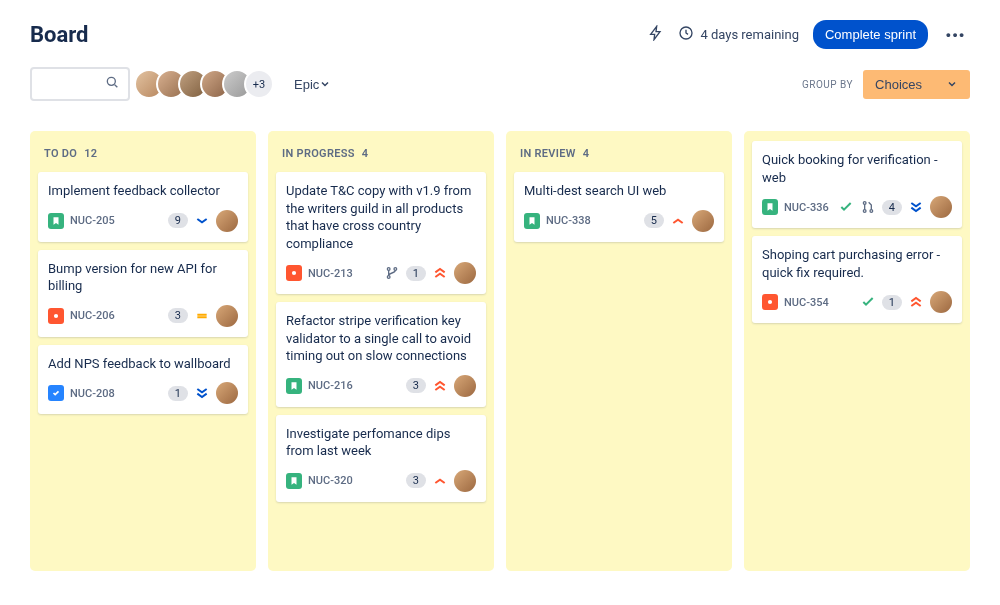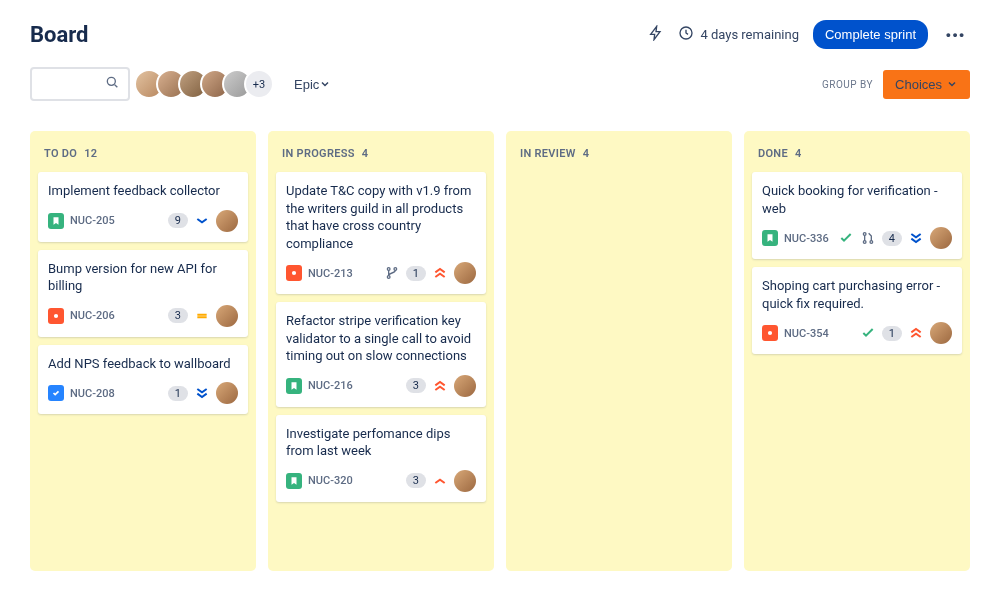--- a/index.html
+++ b/index.html
@@ -16,21 +16,21 @@
 .avatars { display: flex; align-items: center; }
 .avatar { width: 30px; height: 30px; border-radius: 50%; border: 2px solid #fff; margin-left: -8px; }
 .avatar:nth-child(1){background:linear-gradient(135deg,#e2c2a0,#b88860);} 
 .avatar:nth-child(2){background:linear-gradient(135deg,#d8b090,#987050);}
 .avatar:nth-child(3){background:linear-gradient(135deg,#c0a080,#806040);}
 .avatar:nth-child(4){background:linear-gradient(135deg,#d0a888,#8c6448);}
 .avatar:nth-child(5){background:linear-gradient(135deg,#cccccc,#999999);}
 .avatar-more { width: 30px; height: 30px; border-radius: 50%; background: #EBECF0; display: flex; align-items: center; justify-content: center; font-size: 11px; color: #172B4D; margin-left: -8px; border: 2px solid #fff; }
 .epic-btn { display: flex; align-items: center; gap: 0; background: none; border: none; font-size: 13px; color: #344563; cursor: pointer; padding: 4px 8px; }
 .toolbar-right { display: flex; align-items: center; gap: 10px; font-size: 10px; color: #6B778C; letter-spacing: 0.5px; }
-.choices-btn { background: #f97316; border: none; padding: 7px 12px; font-size: 13px; border-radius: 3px; color: #344563; display: flex; align-items: center; gap: 4px; cursor: pointer; }
+.choices-btn { background: #fdba74; border: none; padding: 7px 12px; font-size: 13px; border-radius: 3px; color: #344563; display: flex; align-items: center; gap: 24px; cursor: pointer; }
 .board { display: flex; gap: 12px; }
 .column { background: #fef9c3; border-radius: 5px; padding: 10px 8px; flex: 1; min-height: 440px; }
 .col-header { font-size: 11px; color: #5E6C84; font-weight: 600; letter-spacing: 0.3px; padding: 6px 6px 12px 6px; }
 .col-header .count { margin-left: 4px; }
 .card { background: #fff; border-radius: 3px; box-shadow: 0 1px 2px rgba(9,30,66,0.15); padding: 10px; margin-bottom: 8px; cursor: pointer; }
 .card-title { font-size: 13px; line-height: 1.35; margin-bottom: 10px; color: #172B4D; }
 .card-footer { display: flex; align-items: center; justify-content: space-between; gap: 6px; }
 .card-left { display: flex; align-items: center; gap: 6px; }
 .card-right { display: flex; align-items: center; gap: 6px; }
 .ticket { font-size: 11px; color: #5E6C84; font-weight: 500; }
@@ -275,27 +275,45 @@
       </div>
     </div>
   </div>
 
   <div class="column">
     <div class="col-header">
       <span>IN REVIEW</span>
       <span class="count">4</span>
     </div>
 
+    <div class="card">
+      <div class="card-title">Multi-dest search UI web</div>
+      <div class="card-footer">
+        <div class="card-left">
+          <span class="type-icon type-story">
+              <svg viewBox="0 0 24 24" fill="#fff">
+                <path d="M6 3h12v18l-6-4-6 4z"></path>
+              </svg>
+            </span>
+          <span class="ticket">NUC-338</span>
+        </div>
+        <div class="card-right">
+          <span class="points">5</span>
+          <span class="prio">
+              <svg viewBox="0 0 24 24" fill="none" stroke="#FF5630" stroke-width="3">
+                <path d="M5 15l7-5 7 5"></path>
+              </svg>
+            </span>
+          <span class="assignee"></span>
+        </div>
+      </div>
+    </div>
   </div>
 
   <div class="column">
-    <div class="col-header">
-      <span>DONE</span>
-      <span class="count">4</span>
-    </div>
 
     <div class="card">
       <div class="card-title">Quick booking for verification - web</div>
       <div class="card-footer">
         <div class="card-left">
           <span class="type-icon type-story">
               <svg viewBox="0 0 24 24" fill="#fff">
                 <path d="M6 3h12v18l-6-4-6 4z"></path>
               </svg>
             </span>

